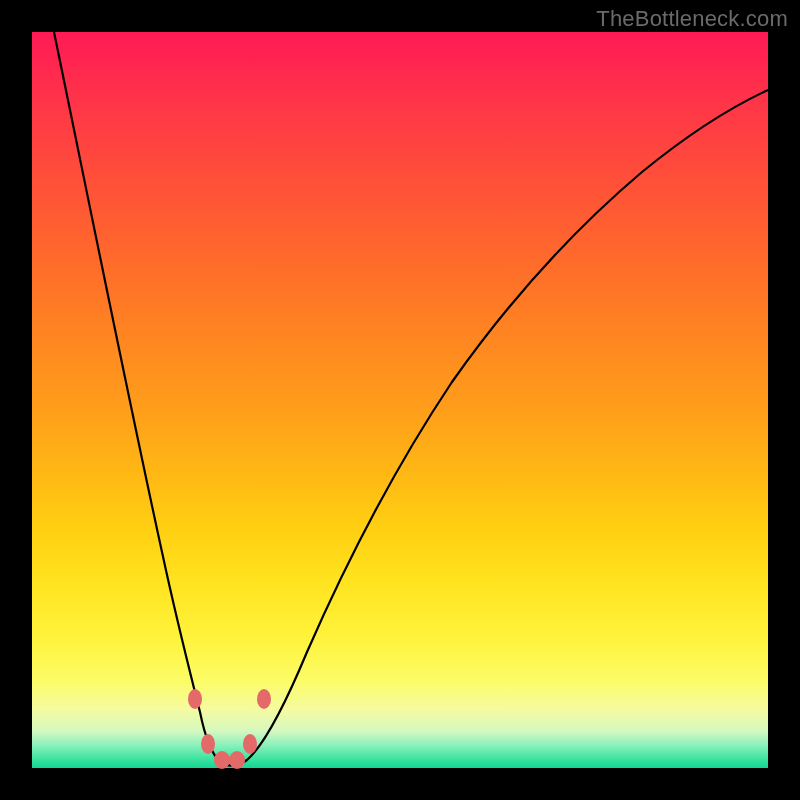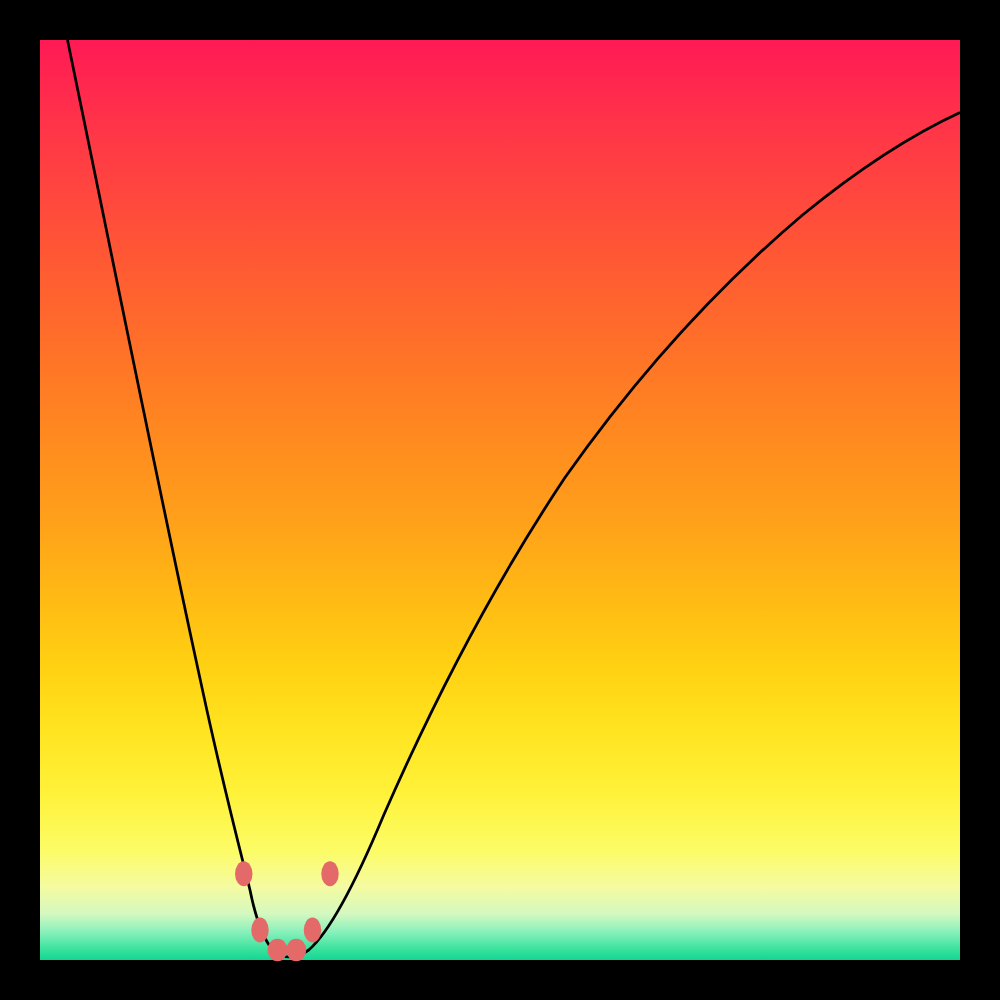--- a/index.html
+++ b/index.html
@@ -69,20 +69,21 @@
   .marker {
     fill: #e46a6a;
     stroke: none;
   }
 </style>
 </head>
 <body>
 
 <div class="frame">
 
+  <div class="watermark">TheBottleneck.com</div>
 
   <div class="plot-area">
     <svg class="curve" viewBox="0 0 736 736" preserveAspectRatio="none">
       <path d="M 22 0
            C 55 160, 95 360, 130 520
            C 145 590, 158 640, 168 680
            C 172 700, 178 720, 188 730
            C 195 735, 205 735, 215 728
            C 230 715, 250 680, 275 620
            C 310 540, 360 440, 420 350

